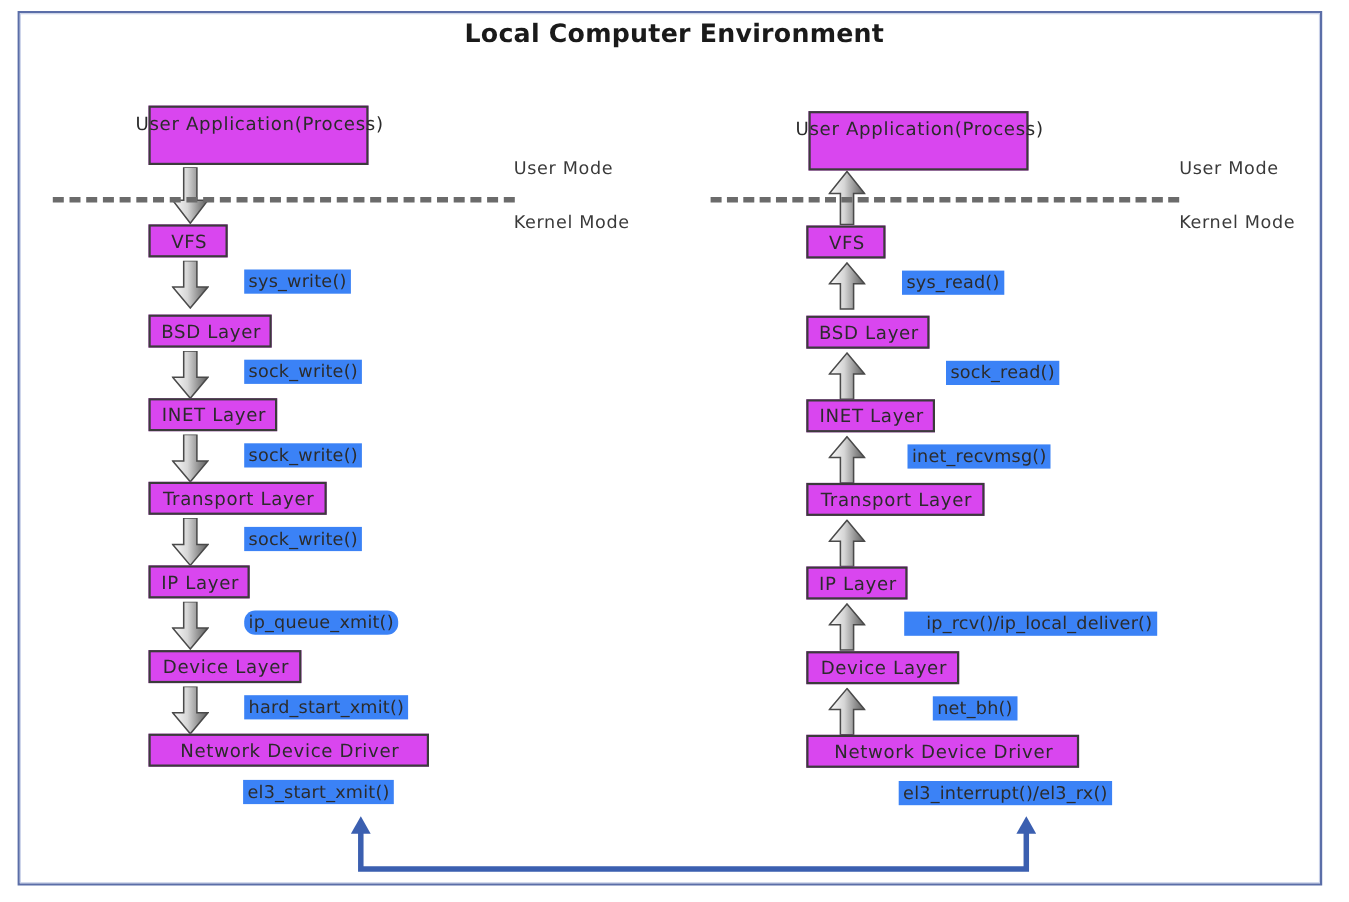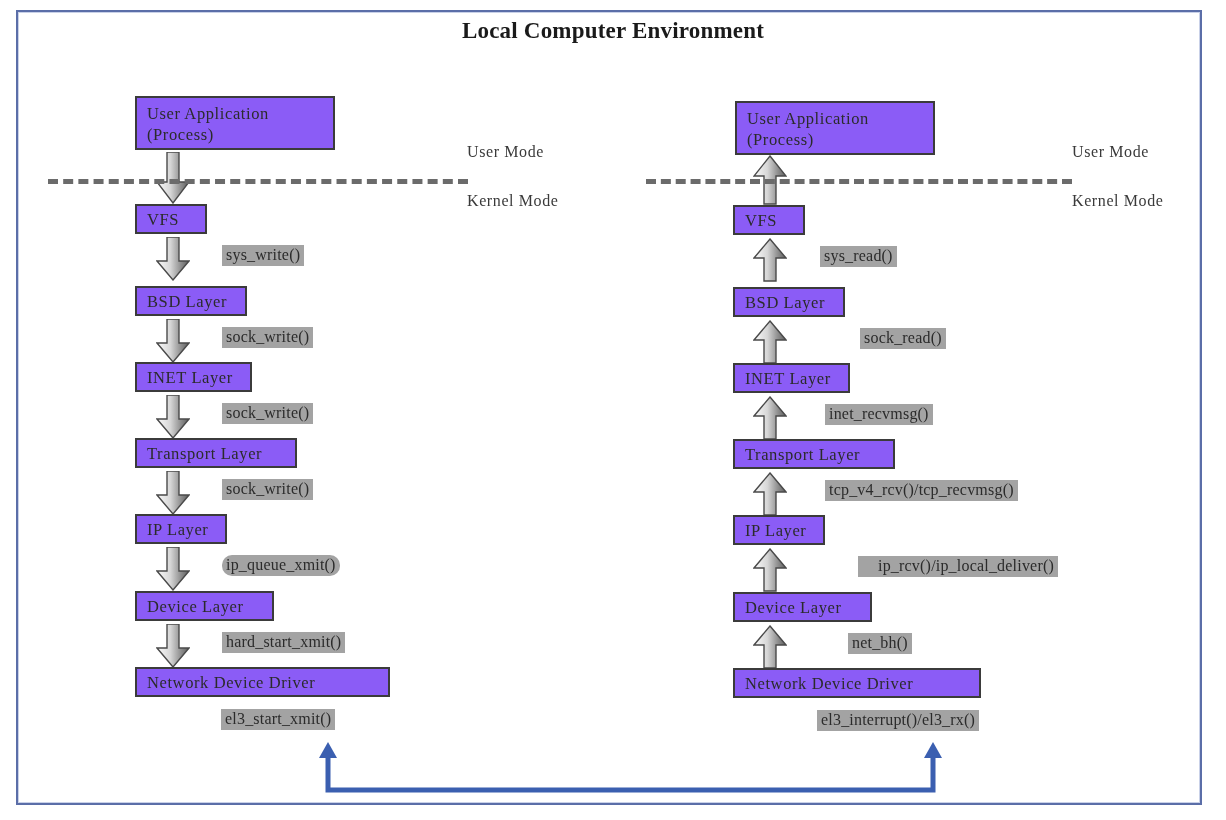--- a/index.html
+++ b/index.html
@@ -12,21 +12,20 @@
     height: 820px;
     font-family: "DejaVu Sans", sans-serif;
     overflow: hidden;
   }
 
   #canvas {
     position: relative;
     width: 1226px;
     height: 804px;
     background: #ffffff;
-    font-family: Liberation Serif, serif;
   }
 
   
   #frame {
     position: absolute;
     left: 16px;
     top: 10px;
     width: 1186px;
     height: 795px;
     border: 2px solid #5b6ea8;
@@ -54,30 +53,30 @@
     font-size: 23px;
     font-weight: bold;
     color: #1a1a1a;
     letter-spacing: 0.2px;
   }
 
   
   .layer-box {
     position: absolute;
     box-sizing: border-box;
-    background: #8b5cf6;
+    background: #d946ef;
     border: 2px solid #3b3b3b;
     color: #2b2b2b;
     font-size: 16.5px;
     line-height: 1.28;
     padding: 3px 8px 2px 10px;
     white-space: nowrap;
     letter-spacing: 0.6px;
     display: flex;
-    flex-direction: column;
+    flex-direction: row;
     justify-content: center;
   }
   .layer-box.two-line {
     line-height: 1.3;
     padding-top: 4px;
   }
   .layer-box .l2 { display: block; }
 
   
   .barrow {
@@ -85,21 +84,21 @@
     width: 34px;
     height: 44px;
   }
   .barrow svg { display: block; width: 100%; height: 100%; }
 
   
   .fn-label {
     position: absolute;
     font-size: 16px;
     color: #2b2b2b;
-    background: #a3a3a3;
+    background: #3b82f6;
     padding: 1px 4px 2px 4px;
     white-space: nowrap;
     letter-spacing: 0.2px;
   }
 
   
   .mode-dash {
     position: absolute;
     height: 0;
     border-top: 5px dashed #6b6b6b;
@@ -293,32 +292,31 @@
 
   <div class="layer-box" style="left:733px; top:439px; width:162px; height:30px;">
     <span>Transport Layer</span>
   </div>
 
   <div class="barrow" style="left:753px; top:472px; width:34px; height:44px;">
     <svg viewBox="0 0 34 44" preserveAspectRatio="none">
       <polygon points="17,1 33,20 23,20 23,43 11,43 11,20 1,20" fill="url(#gup2)" stroke="#4a4a4a" stroke-width="1.4"></polygon>
     </svg>
   </div>
-  <div class="fn-label" style="left:825px; top:480px;">tcp_v4_rcv()/tcp_recvmsg()</div>
 
   <div class="layer-box" style="left:733px; top:515px; width:92px; height:30px;">
     <span>IP Layer</span>
   </div>
 
   <div class="barrow" style="left:753px; top:548px; width:34px; height:44px;">
     <svg viewBox="0 0 34 44" preserveAspectRatio="none">
       <polygon points="17,1 33,20 23,20 23,43 11,43 11,20 1,20" fill="url(#gup2)" stroke="#4a4a4a" stroke-width="1.4"></polygon>
     </svg>
   </div>
-  <div class="fn-label" style="left:858px; top:556px;padding-left:20px;">ip_rcv()/ip_local_deliver()</div>
+  <div class="fn-label" style="left:822px; top:556px;padding-left:20px;">ip_rcv()/ip_local_deliver()</div>
 
   <div class="layer-box" style="left:733px; top:592px; width:139px; height:30px;">
     <span>Device Layer</span>
   </div>
 
   <div class="barrow" style="left:753px; top:625px; width:34px; height:44px;">
     <svg viewBox="0 0 34 44" preserveAspectRatio="none">
       <polygon points="17,1 33,20 23,20 23,43 11,43 11,20 1,20" fill="url(#gup2)" stroke="#4a4a4a" stroke-width="1.4"></polygon>
     </svg>
   </div>

